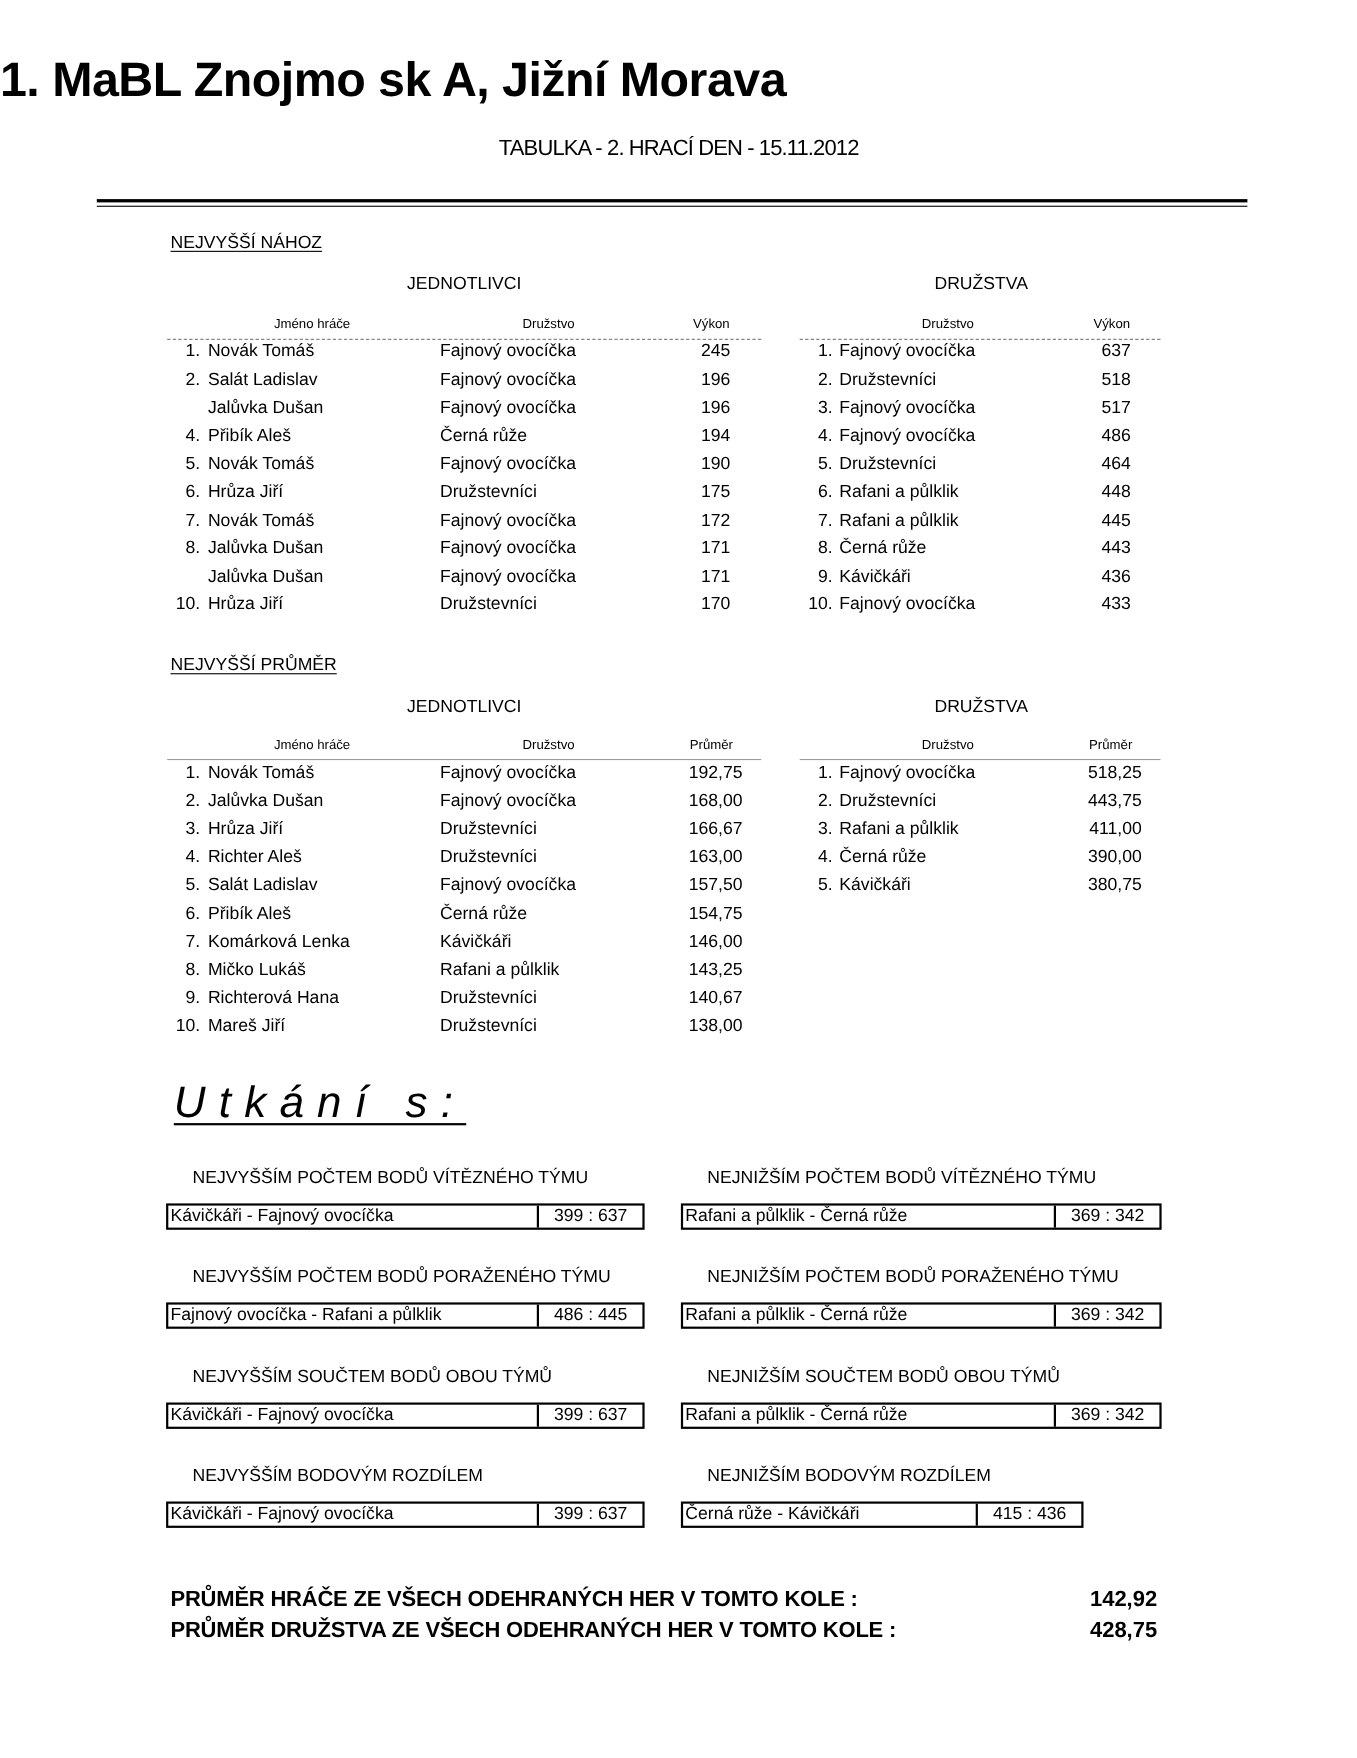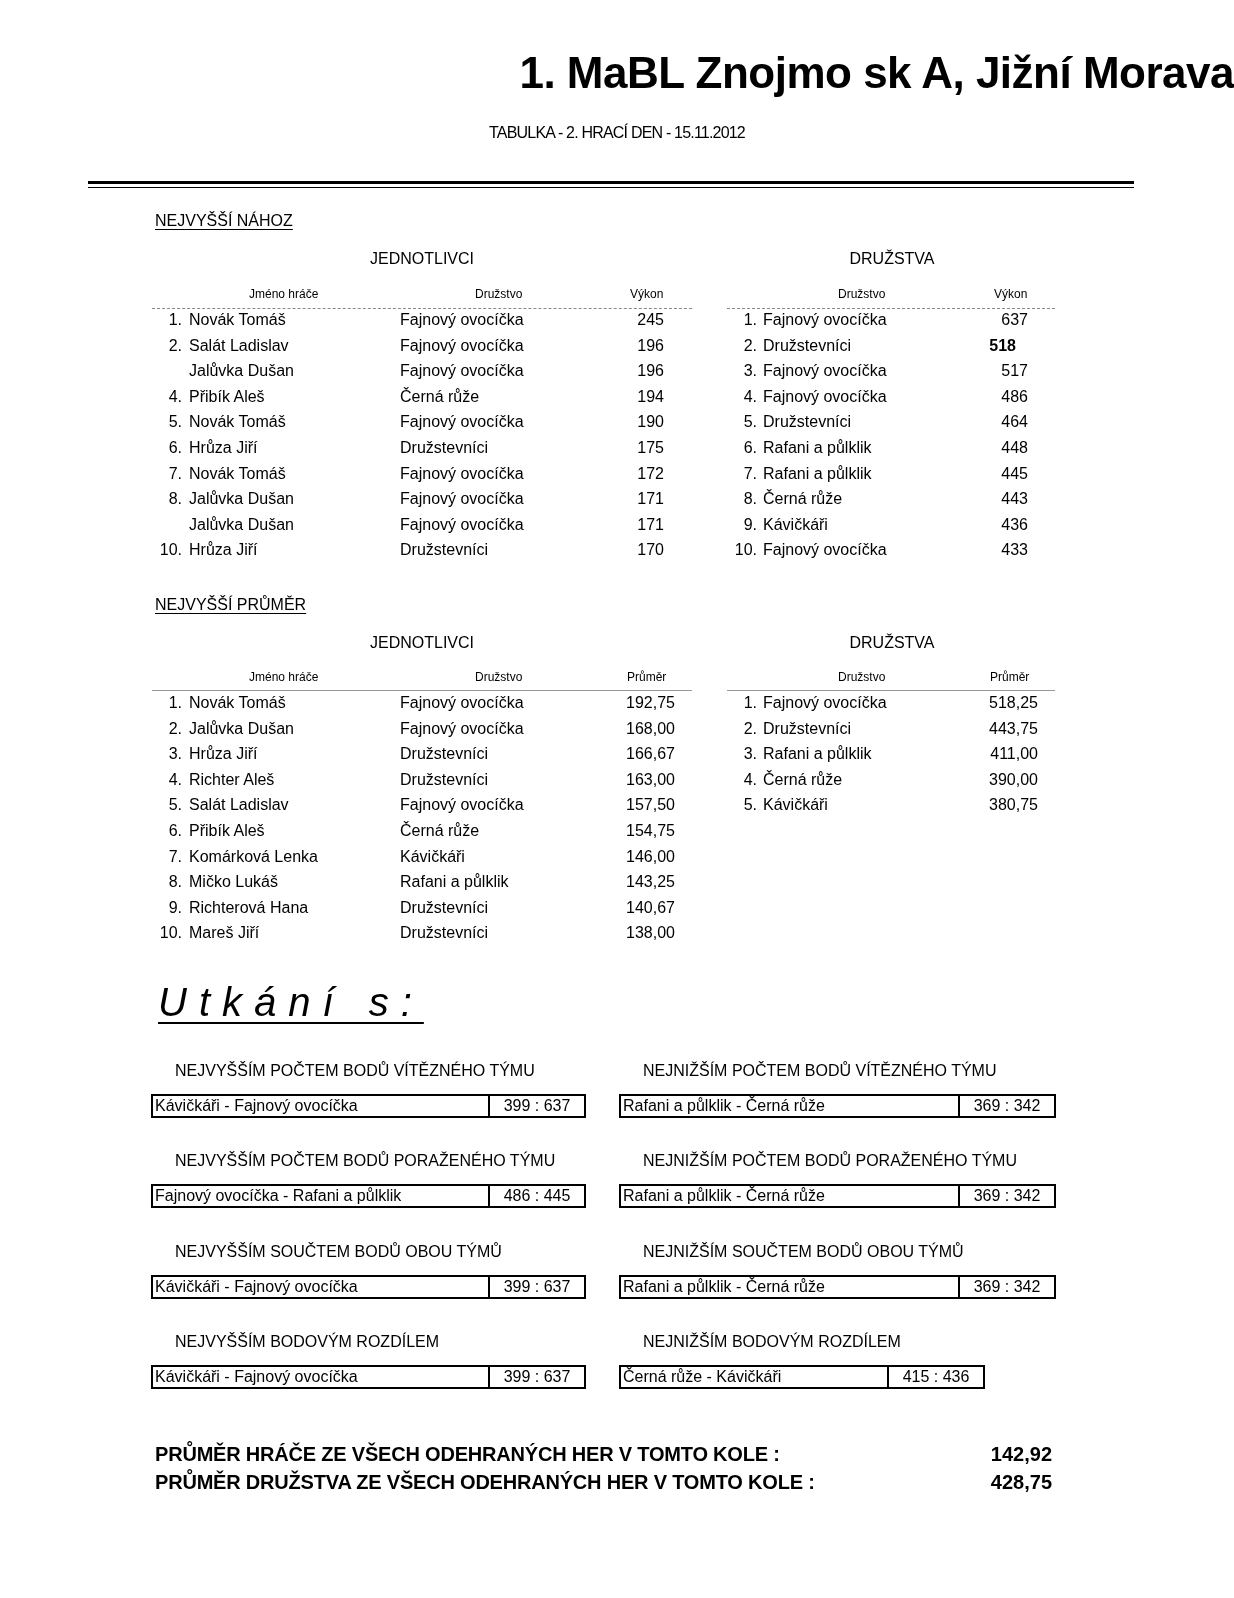--- a/index.html
+++ b/index.html
@@ -2,26 +2,26 @@
 <html><head>
 <meta charset="utf-8">
 <style>
   html, body { margin: 0; padding: 0; background: #ffffff; }
   body {
     width: 1234px; height: 1598px; position: relative; overflow: hidden;
     font-family: "Liberation Sans", sans-serif; color: #000;
   }
   .abs { position: absolute; }
   .title {
-    left: 0; width: 1234px; top: 48px; text-align: right;
+    left: 0; width: 1234px; top: 48px; text-align: left;
     font-size: 44px; font-weight: bold; letter-spacing: -0.5px;
   }
   .subtitle {
     left: 0; width: 1234px; top: 124px; text-align: center;
-    font-size: 16px; letter-spacing: -0.8px;
+    font-size: 20px; letter-spacing: -0.8px;
   }
   .rule1 { left: 88px; width: 1046px; top: 181px; height: 3px; background: #000; }
   .rule2 { left: 88px; width: 1046px; top: 187px; height: 1px; background: #000; }
 
   .sec-head {
     font-size: 16px; text-decoration: underline; text-underline-offset: 3px;
   }
   .group-head { font-size: 16px; text-align: center; }
   .colhead { font-size: 12px; text-align: center; }
   .hr-dotted { border-top: 1px dashed #888; height: 0; }
@@ -135,21 +135,21 @@
   </div>
 <div id="ht-team">
     <div class="row" style="left:727px; top:310px; width:328px;">
       <span class="rank" style="left:0px;">1.</span>
       <span class="team" style="left:36px;">Fajnový ovocíčka</span>
       <span class="val" style="right:27px;">637</span>
     </div>
     <div class="row" style="left:727px; top:335.6px; width:328px;">
       <span class="rank" style="left:0px;">2.</span>
       <span class="team" style="left:36px;">Družstevníci</span>
-      <span class="val" style="right:39px;font-weight:bold;">518</span>
+      <span class="val" style="right:27px;">518</span>
     </div>
     <div class="row" style="left:727px; top:361.2px; width:328px;">
       <span class="rank" style="left:0px;">3.</span>
       <span class="team" style="left:36px;">Fajnový ovocíčka</span>
       <span class="val" style="right:27px;">517</span>
     </div>
     <div class="row" style="left:727px; top:386.8px; width:328px;">
       <span class="rank" style="left:0px;">4.</span>
       <span class="team" style="left:36px;">Fajnový ovocíčka</span>
       <span class="val" style="right:27px;">486</span>

